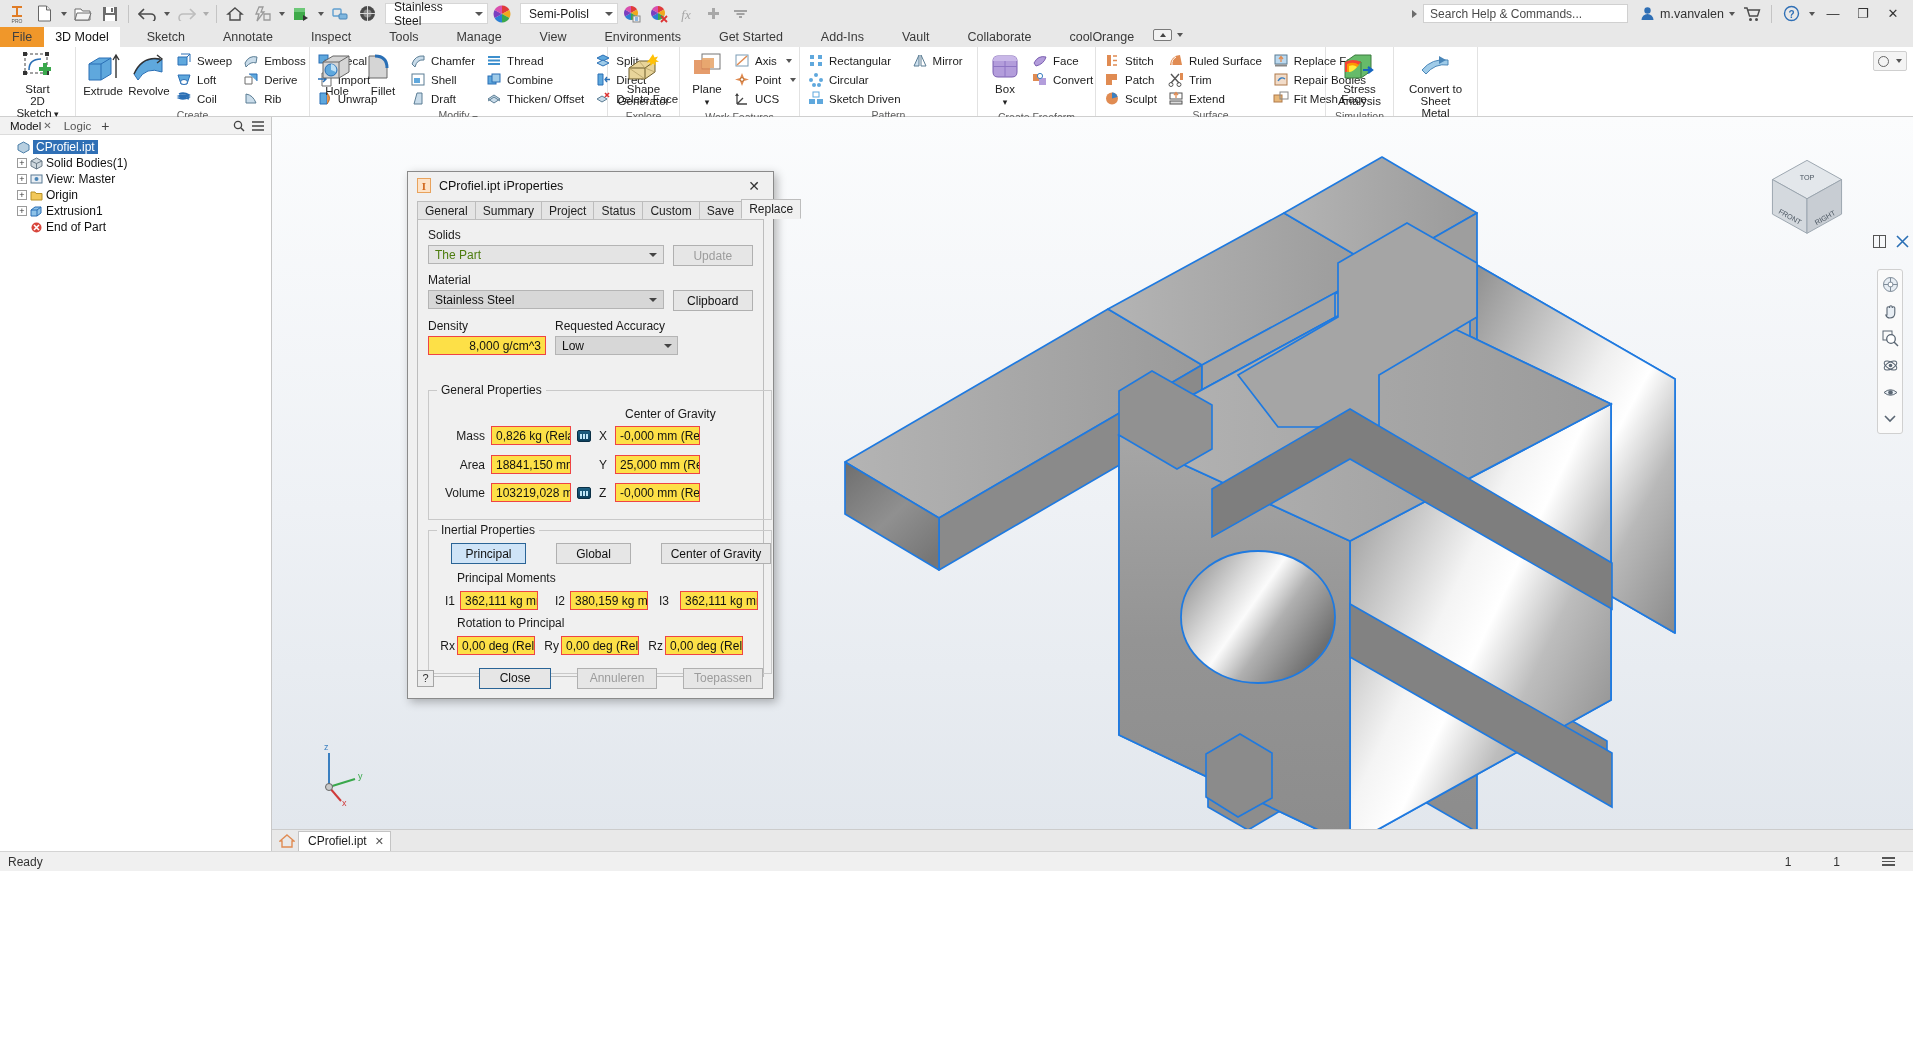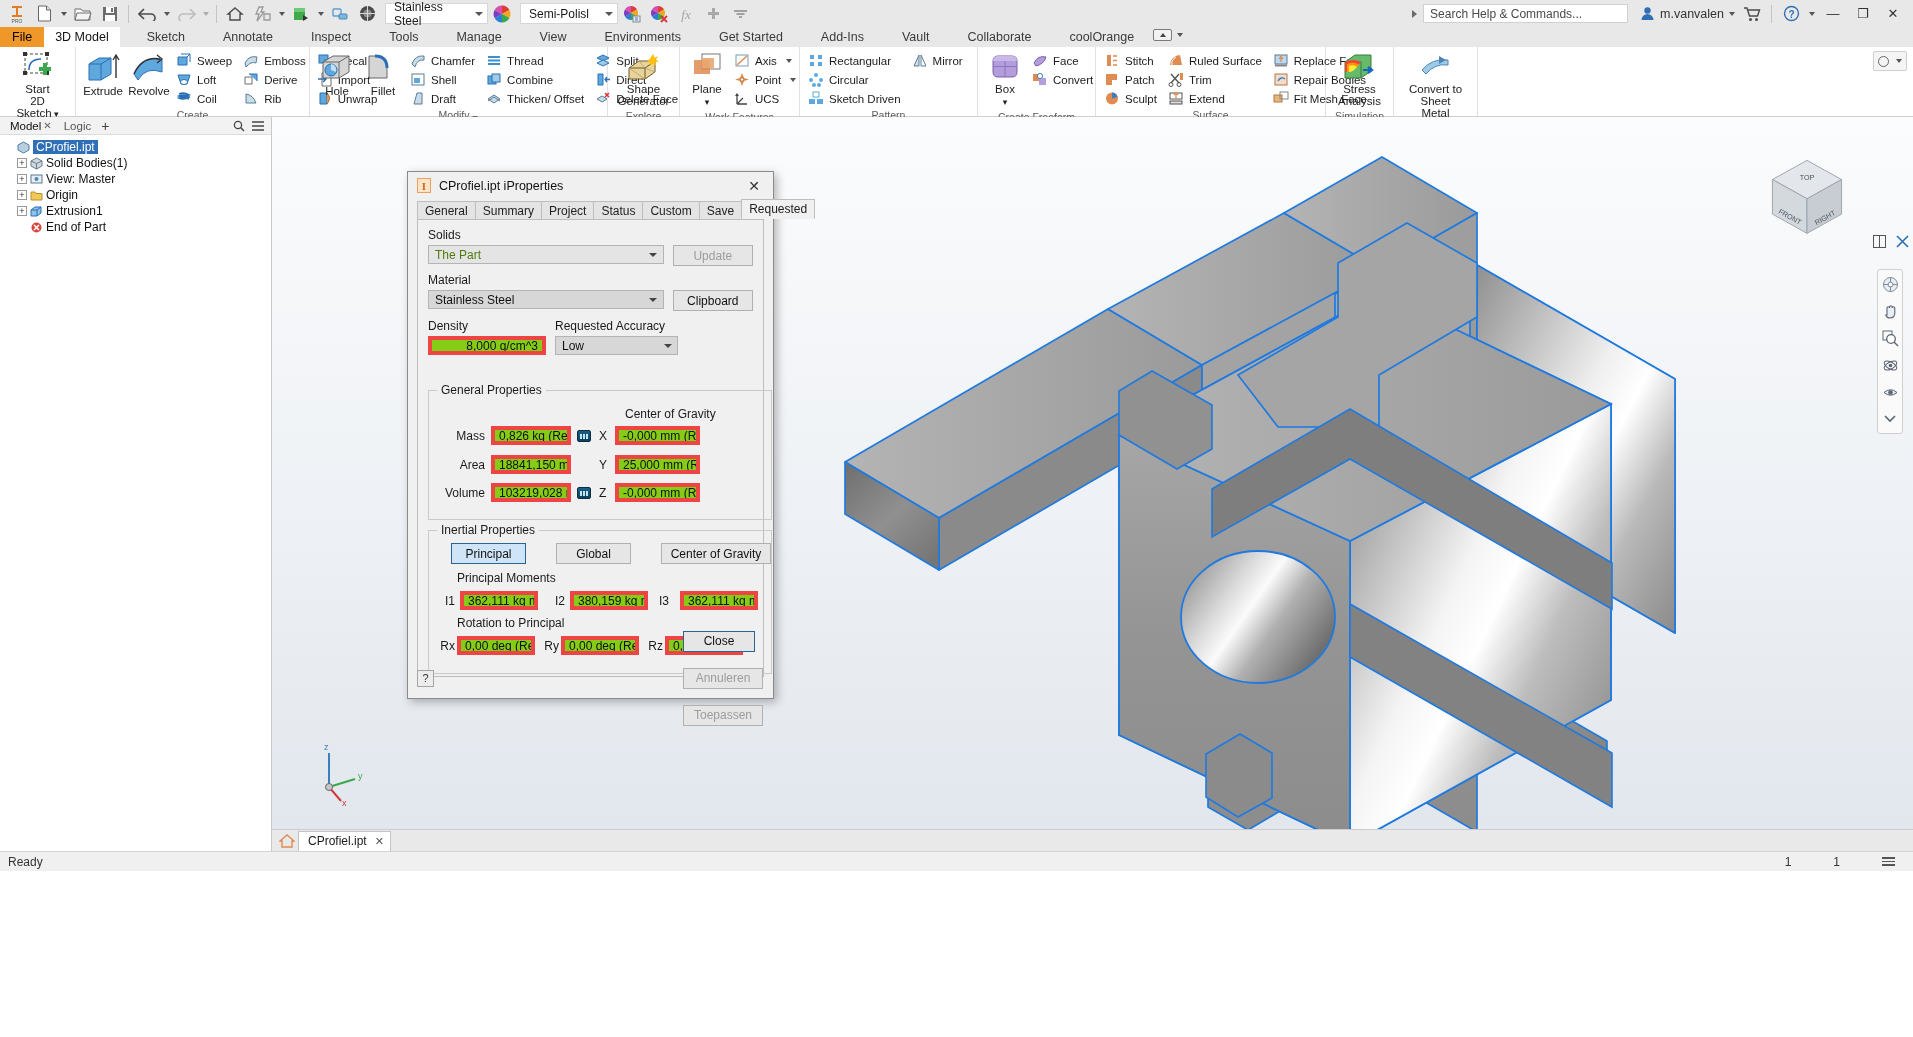--- a/index.html
+++ b/index.html
@@ -43,21 +43,21 @@
   .tri-left::after{content:""; border-top:4px solid transparent;border-bottom:4px solid transparent;border-left:5px solid #6b6b6b;}
   .user{ display:flex; align-items:center; gap:5px; margin-left:10px; font-size:12.5px; color:#333; cursor:pointer;}
   .wbtn{ width:28px;height:26px; display:flex;align-items:center;justify-content:center;cursor:pointer;font-size:13px;color:#333;}
 
   
   .menubar{
     position:absolute; top:27px; left:0; width:1913px; height:20px;
     background:#e8e8e8; display:flex; align-items:flex-end;
   }
   .filetab{
-    background:#f0972a; color:#000000; height:20px; min-width:40px; padding:0 12px;
+    background:#f0972a; color:#404040; height:20px; min-width:40px; padding:0 12px;
     display:flex;align-items:center;justify-content:center;font-size:12.5px;cursor:pointer;text-align:right;
   }
   .rtab{
     height:20px; padding:0 11px; display:flex;align-items:center;justify-content:center;
     font-size:12.5px; color:#3a3a3a; cursor:pointer;
   }
   .rtab.active{ background:#fff; color:#111; }
   .menu-extra{ display:flex; align-items:center; margin-left:8px; gap:2px;}
   .mini-pill{
     width:19px;height:12px;border:1px solid #7a7a7a;border-radius:2px;
@@ -178,21 +178,21 @@
   .btn.disabled{ color:#9c9c9c; cursor:default;text-align:center; }
   .btn.primary{ border:1px solid #2a6496; background:#e6e6e6; }
   .btn.sel{ background:#cfe4f7; border:1px solid #2a6496; }
   .group{
     border:1px solid #c9c9c9; position:absolute; background:transparent;
   }
   .group-cap{
     position:absolute; top:-8px; left:8px; background:#f0f0f0; padding:0 4px; font-size:12px; color:#1a1a1a;
   }
   .tinput{
-    height:19px; border:4px solid #ef4444; background:#84cc16; font-size:12px; color:#111;
+    height:19px; border:1px solid #ef4444; background:#fde047; font-size:12px; color:#111;
     display:flex; align-items:center; padding:0 4px; overflow:hidden; white-space:nowrap;
   }
   .tinput.right{ justify-content:flex-end; }
   .kbd-ico{
     width:14px;height:12px; background:linear-gradient(#1c5f82,#0d3f5c); border:1px solid #0a2f45;
     border-radius:2px; position:relative;
   }
   .kbd-ico::after{
     content:""; position:absolute; left:2px; right:2px; top:3px; bottom:2px;
     background:repeating-linear-gradient(90deg,#bfe6f7 0 2px,transparent 2px 3px);
@@ -1163,21 +1163,21 @@
     <div class="dlg-close">✕</div>
   </div>
 
   <div class="dlg-tabs" id="dlgtabs">
       <div class="dtab">General</div>
       <div class="dtab">Summary</div>
       <div class="dtab">Project</div>
       <div class="dtab">Status</div>
       <div class="dtab">Custom</div>
       <div class="dtab">Save</div>
-      <div class="dtab active">Requested</div>
+      <div class="dtab active">Replace</div>
     </div>
 
   <div class="dlg-page">
 
     <div class="lbl" style="margin-bottom:3px">Solids</div>
     <div style="display:flex; gap:9px; align-items:flex-start">
       <div class="ro-combo" style="width:246px">
         <span>The Part</span>
         <span class="cb-caret"></span>
       </div>
@@ -1264,21 +1264,21 @@
         <div class="lbl" style="width:16px;text-align:right;margin-left:6px">Ry</div>
         <div class="tinput" style="width:78px">0,00 deg (Relat</div>
         <div class="lbl" style="width:16px;text-align:right;margin-left:6px">Rz</div>
         <div class="tinput" style="width:78px">0,00 deg (Relat</div>
       </div>
     </div>
   </div>
 
   <div style="position:absolute; left:0; bottom:0; width:100%; height:40px; display:flex; align-items:center; padding:0 9px;">
     <div class="helpbtn">?</div>
-    <div style="margin-left:auto; display:flex; gap:16px; padding-right:1px;flex-direction:column;">
+    <div style="margin-left:auto; display:flex; gap:26px; padding-right:1px;">
       <div class="btn primary" style="width:72px">Close</div>
       <div class="btn disabled" style="width:80px">Annuleren</div>
       <div class="btn disabled" style="width:80px">Toepassen</div>
     </div>
   </div>
 </div>
 
 <div class="doctabbar">
   <div class="home-ico">
     <svg width="16" height="14" viewBox="0 0 16 14">

